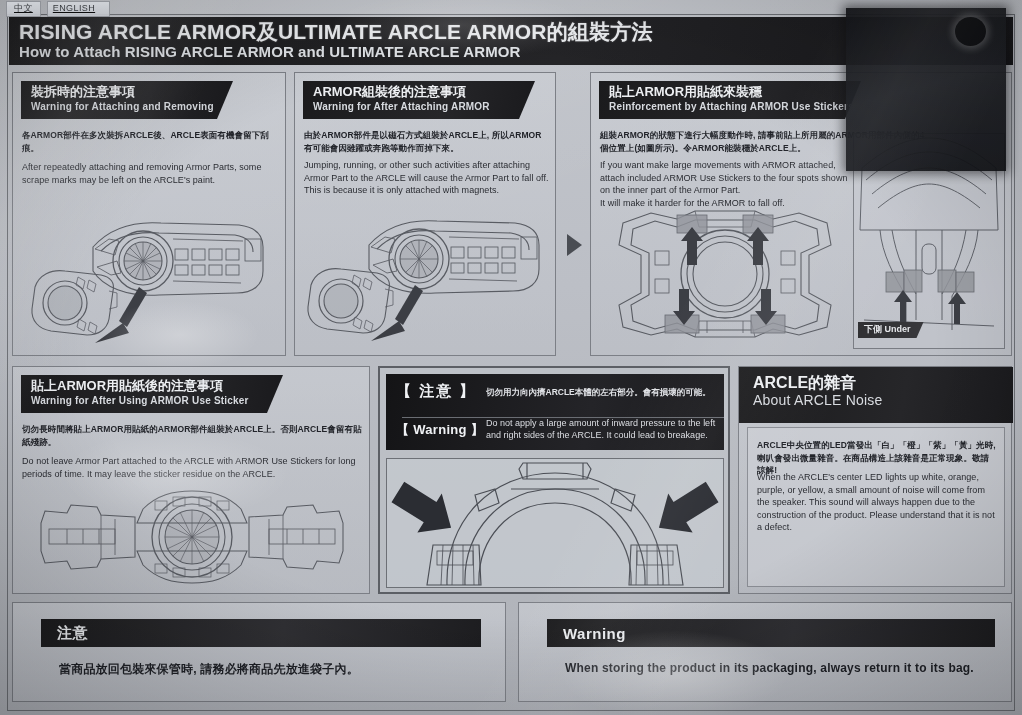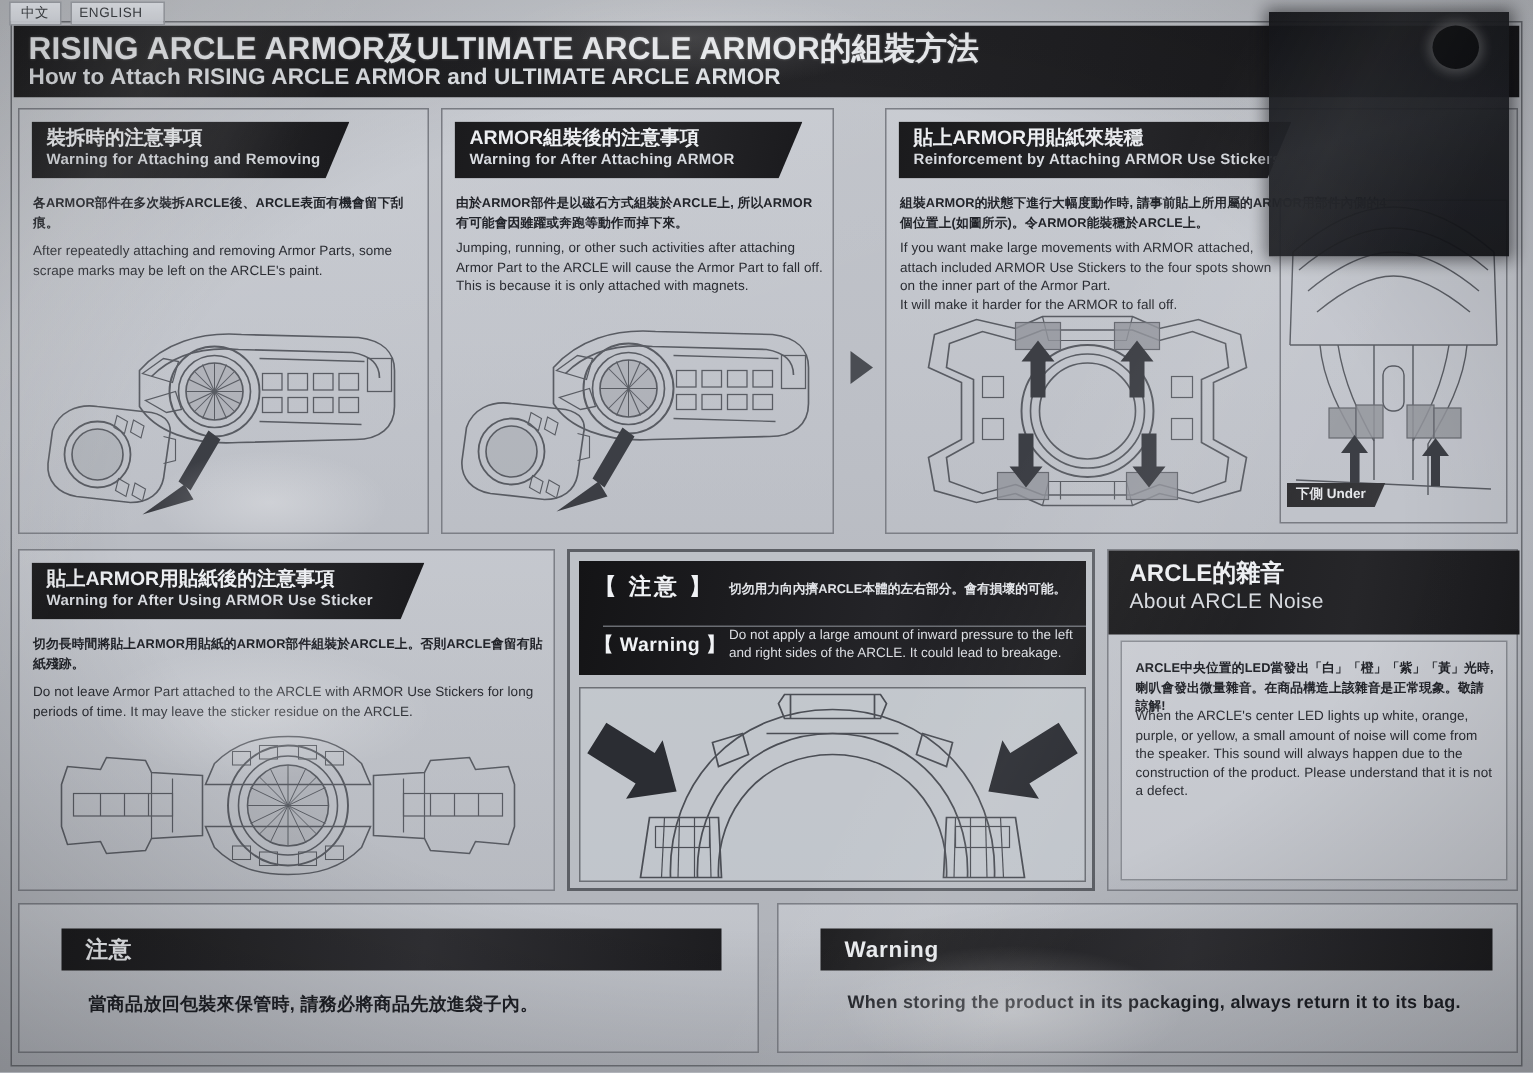--- a/index.html
+++ b/index.html
@@ -24,20 +24,21 @@
     filter: none;
   }
 
   
   #lang-tabs {
     position: absolute;
     left: 6px; top: 1px;
     display: flex;
     gap: 6px;
     z-index: 30;
+    text-decoration: underline;
   }
   .lang-tab {
     font-size: 9px;
     color: #2e3135;
     background: linear-gradient(to bottom,#d2d5da,#c0c3c9);
     border: 1px solid #8e9197;
     padding: 1px 7px 2px 7px;
     letter-spacing: .4px;
     line-height: 11px;
     opacity: .92;

